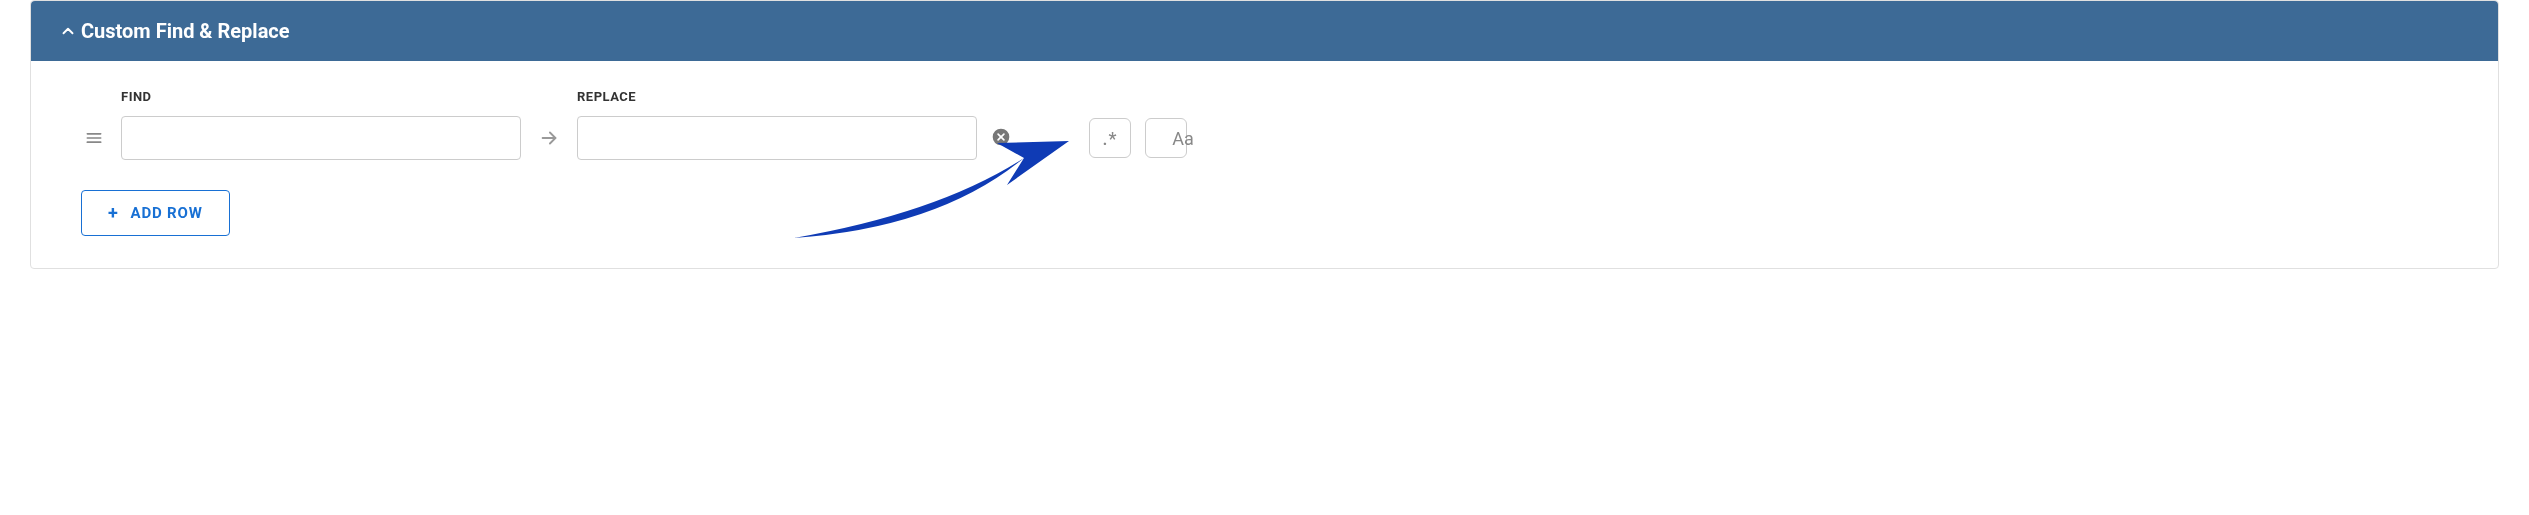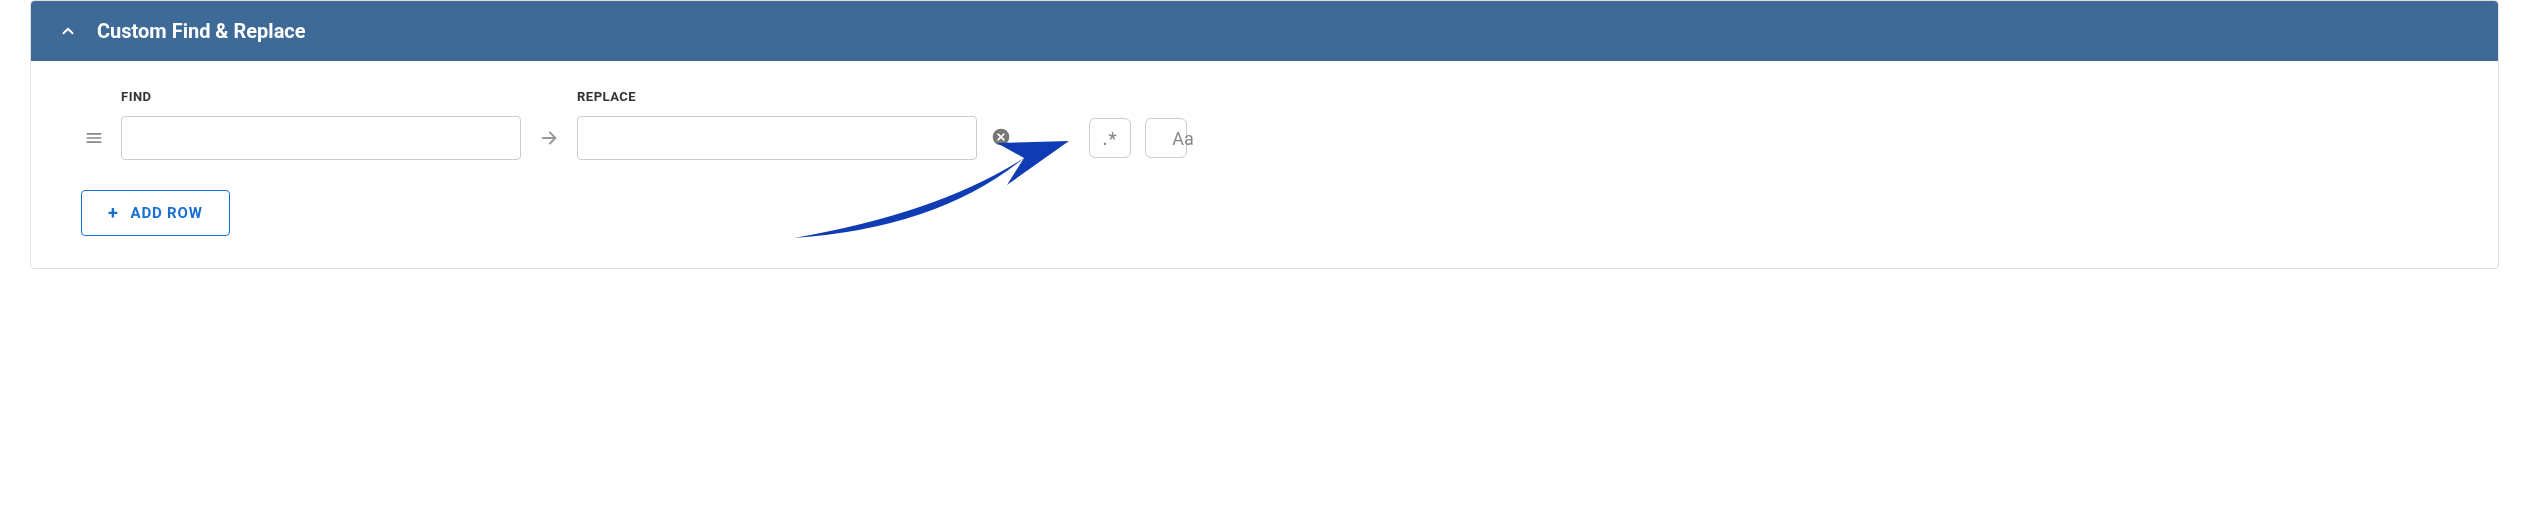--- a/index.html
+++ b/index.html
@@ -18,21 +18,21 @@
       border-radius: 4px;
       overflow: visible;
       background: #fff;
     }
     .panel-header {
       background: #3d6a96;
       color: #fff;
       padding: 18px 28px;
       display: flex;
       align-items: center;
-      gap: 20px;
+      gap: 4px;
       border-top-left-radius: 4px;
       border-top-right-radius: 4px;
     }
     .chevron {
       display: inline-flex;
       align-items: center;
       justify-content: center;
       cursor: pointer;
     }
     .panel-title {

